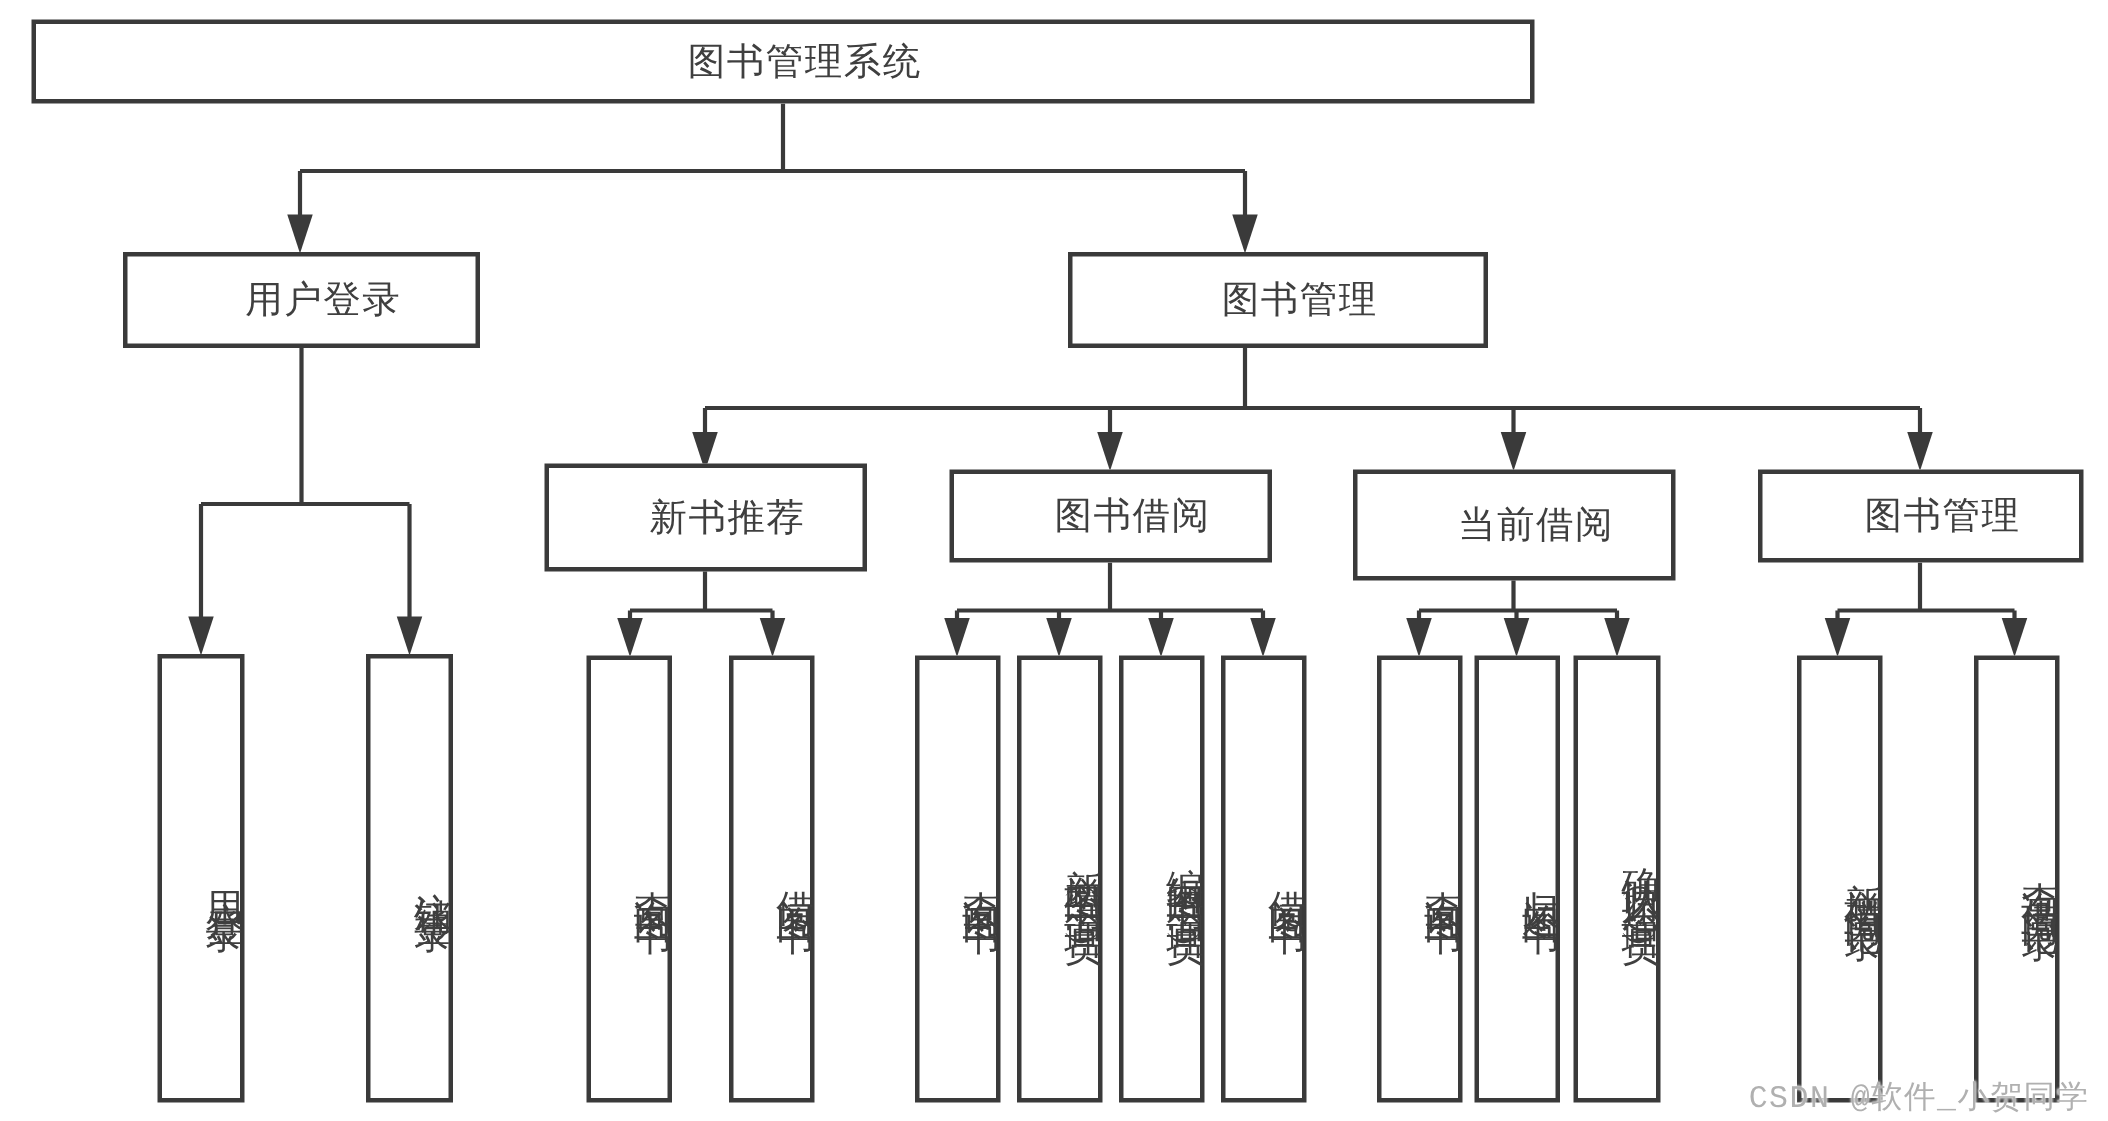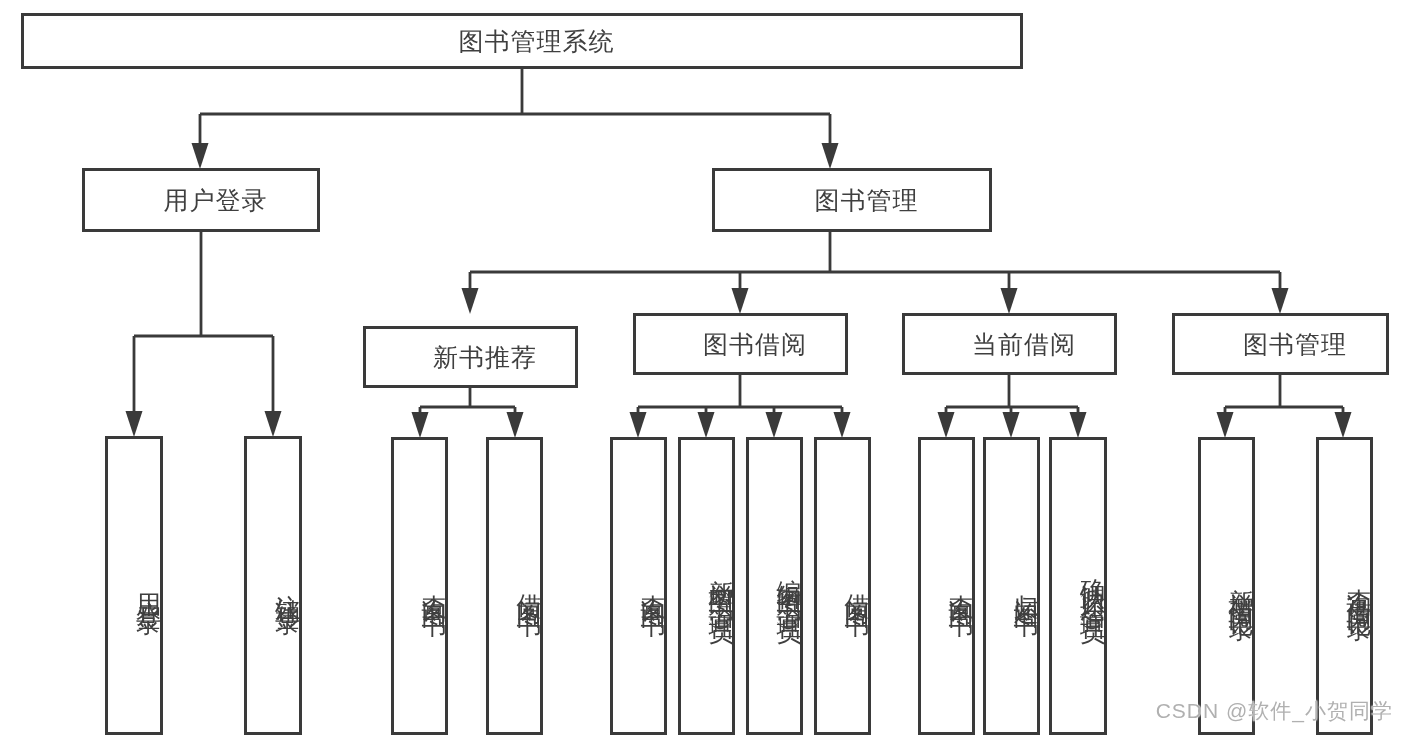--- a/index.html
+++ b/index.html
@@ -36,26 +36,27 @@
   .vlabel{
     writing-mode:vertical-rl;
     text-orientation:mixed;
     font-size:25px;
     letter-spacing:6px;
     line-height:1;
     white-space:nowrap;
   }
   .watermark{
     position:absolute;
-    right:12px;bottom:22px;
+    right:12px;bottom:2px;
     font-size:21px;
     color:var(--wm);
     letter-spacing:1px;
     white-space:nowrap;
     text-shadow:0 0 2px #fff,0 0 2px #fff;
+    font-family:Liberation Mono, monospace;
   }
 </style>
 </head>
 <body>
 
 <div class="canvas">
 
   <svg id="wires" viewBox="0 0 1405 747">
       <line x1="522" y1="69" x2="522" y2="114" stroke="#3a3a3a" stroke-width="2.8"></line>
       <line x1="200" y1="114" x2="830" y2="114" stroke="#3a3a3a" stroke-width="2.8"></line>
@@ -115,27 +116,27 @@
     <span class="hlabel">图书管理系统</span>
   </div>
 
   <div class="node" style="left:82px;top:168px;width:238px;height:64px">
     <span class="hlabel">用户登录</span>
   </div>
   <div class="node" style="left:712px;top:168px;width:280px;height:64px">
     <span class="hlabel">图书管理</span>
   </div>
 
-  <div class="node" style="left:363px;top:326px;width:215px;height:62px">
+  <div class="node" style="left:363px;top:309px;width:215px;height:72px">
     <span class="hlabel">新书推荐</span>
   </div>
   <div class="node" style="left:633px;top:313px;width:215px;height:62px">
     <span class="hlabel">图书借阅</span>
   </div>
-  <div class="node" style="left:902px;top:313px;width:215px;height:62px">
+  <div class="node" style="left:902px;top:313px;width:215px;height:74px">
     <span class="hlabel">当前借阅</span>
   </div>
   <div class="node" style="left:1172px;top:313px;width:217px;height:62px">
     <span class="hlabel">图书管理</span>
   </div>
 
   <div class="node" style="left:105px;top:436px;width:58px;height:299px">
     <span class="vlabel">用户登录</span>
   </div>
   <div class="node" style="left:244px;top:436px;width:58px;height:299px">

